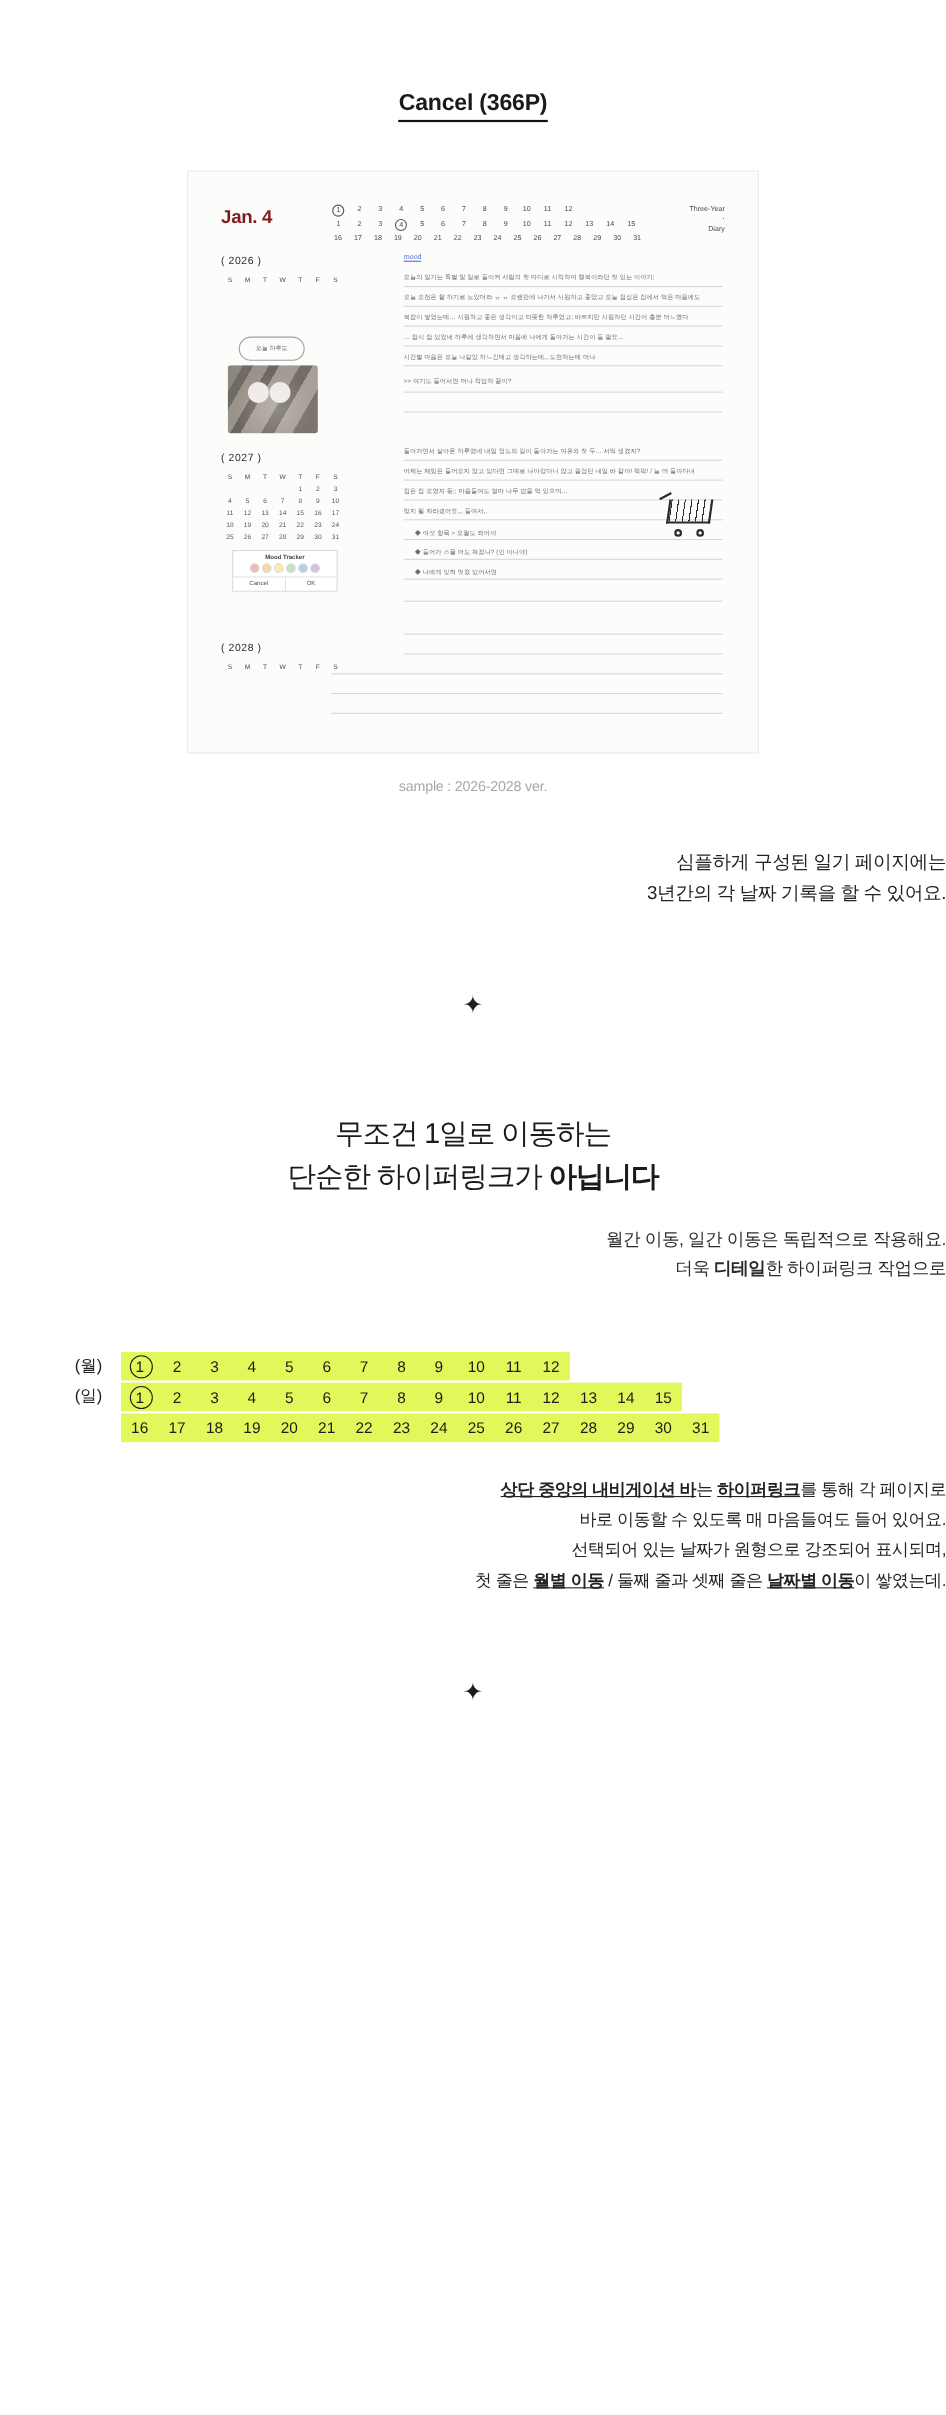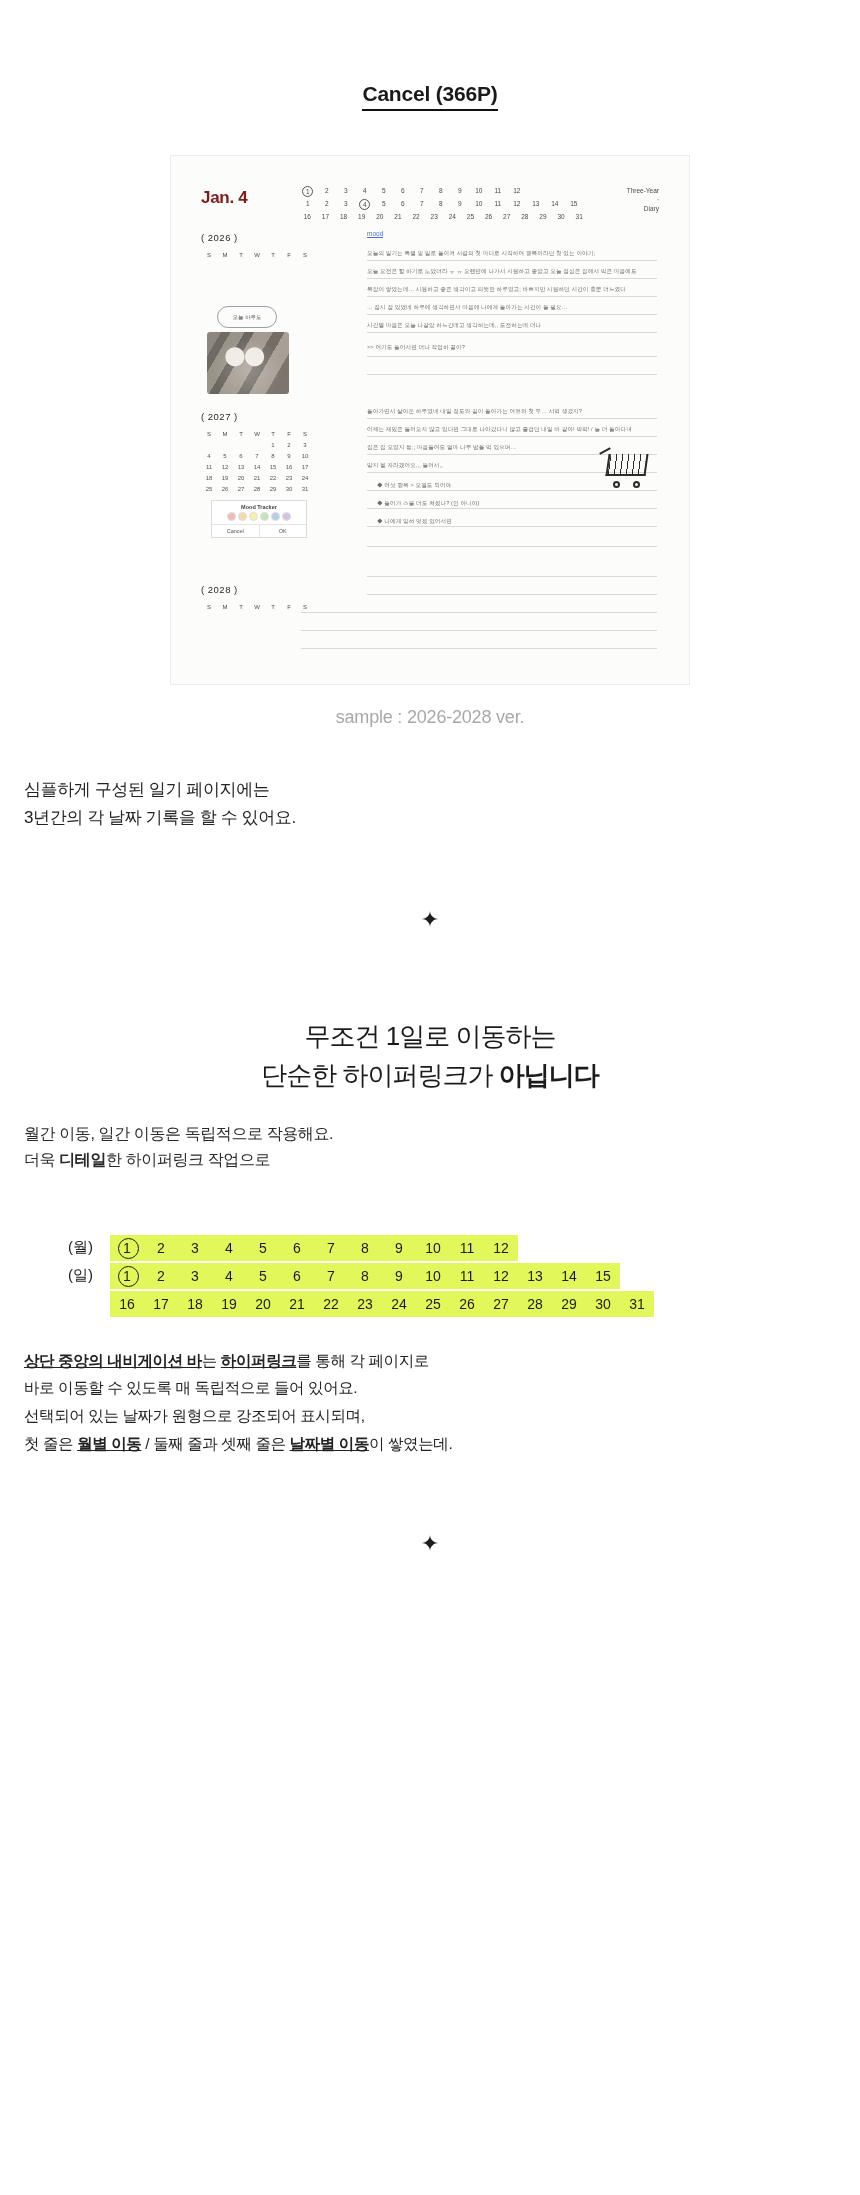--- a/index.html
+++ b/index.html
@@ -194,29 +194,29 @@
   }
   .cart .w1, .cart .w2 {
     position: absolute; bottom: 4px; width: 7px; height: 7px;
     border-radius: 50%; border: 2px solid #2b2b2b;
   }
   .cart .w1 { left: 14px; }
   .cart .w2 { left: 34px; }
 
   .sample-caption {
     text-align: center;
-    font-size: 18px;
+    font-size: 13px;
     color: #a8a8a8;
     margin-top: 22px;
     letter-spacing: -0.2px;
   }
 
   
   .para {
-    text-align: left;
+    text-align: right;
     line-height: 1.62;
     letter-spacing: -0.4px;
     margin-left: 24px;
   }
   .para-1 {
     margin-top: 48px;
     font-size: 17px;
     color: #222;
   }
 
@@ -614,21 +614,21 @@
         <span>30</span>
         <span>31</span>
       </div>
     </div>
   </div>
 
   <div class="para para-3">
     <div>
       <b>상단 중앙의 내비게이션 바</b><span>는 </span><b>하이퍼링크</b><span>를 통해 각 페이지로</span>
     </div>
-    <div>바로 이동할 수 있도록 매 독립적으로 들어 있어요.</div>
+    <div>바로 이동할 수 있도록 매 마음들여도 들어 있어요.</div>
     <div>선택되어 있는 날짜가 원형으로 강조되어 표시되며,</div>
     <div>
       <span>첫 줄은 </span><b>월별 이동</b><span> / 둘째 줄과 셋째 줄은 </span><b>날짜별 이동</b><span>이 쌓였는데.</span>
     </div>
   </div>
 
   <div class="divider-2">✦</div>
 
 </div>
 

